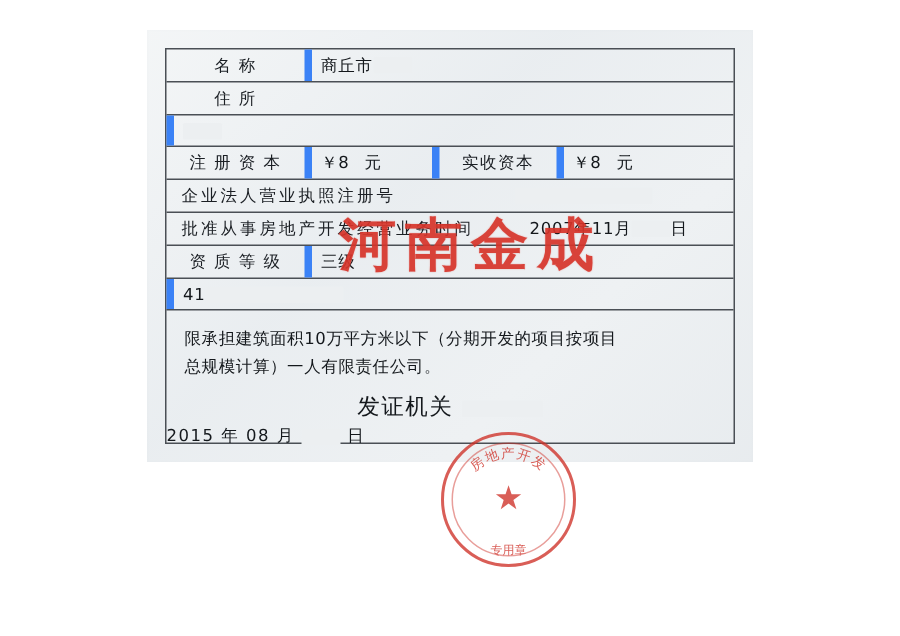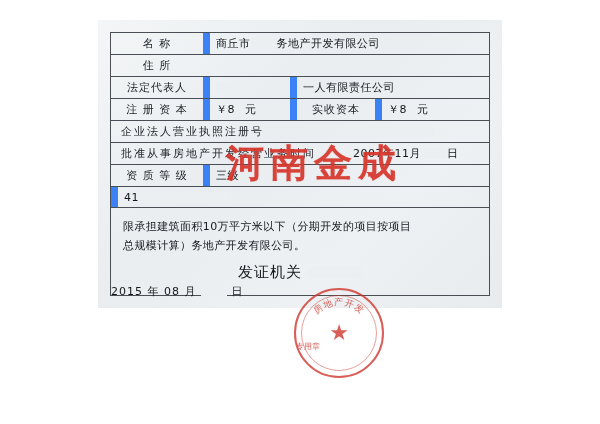--- a/index.html
+++ b/index.html
@@ -45,21 +45,21 @@
   }
   .lbl.wide{width:auto;flex:1;justify-content:flex-start;padding-left:10px;letter-spacing:2px;}
   .val{
     flex:1;
     display:flex;align-items:center;
     font-size:11px;color:#14181c;
     padding:3px 6px;
     letter-spacing:.5px;
     position:relative;
   }
-  .sep{border-left:7px solid #3b82f6;}
+  .sep{border-left:5px solid #3b82f6;}
   .half-lbl{
     flex:0 0 78px;
     display:flex;align-items:center;justify-content:center;
     font-size:11px;color:#1b1f24;letter-spacing:1px;
   }
   .redacted{
     display:inline-block;
     background:#eceff1;
     color:transparent;
     border-radius:1px;
@@ -126,51 +126,48 @@
     color:#cf3128;font-size:22px;line-height:1;
   }
   .seal .arc{
     position:absolute;left:0;top:0;width:100%;height:100%;
   }
   .seal .arc text{
     font-family:"DejaVu Sans","Liberation Sans",sans-serif;
     font-size:9px;fill:#cf3128;letter-spacing:1px;
   }
   .seal .bottom{
-    position:absolute;bottom:24px;left:0;right:0;
-    text-align:left;font-size:8px;color:#cf3128;
+    position:absolute;bottom:4px;left:0;right:0;
+    text-align:center;font-size:8px;color:#cf3128;
   }
   .unit{padding-left:4px;}
   .gap{display:inline-block;width:6px;}
 </style>
 </head>
 <body>
 
 <div id="cert">
   <div class="table">
 
     <div class="row">
       <div class="lbl">名    称</div>
       <div class="val sep">
         <span>商丘市</span>
         <span class="redacted r-sm"></span>
-        <span>务地产开发有限公司</span>
       </div>
     </div>
 
     <div class="row">
       <div class="lbl">住    所</div>
     </div>
 
     <div class="row">
-      <div class="lbl">法定代表人</div>
       <div class="val sep" style="flex:0 0 68px;">
         <span class="redacted r-sm"></span>
       </div>
-      <div class="val sep">一人有限责任公司</div>
     </div>
 
     <div class="row">
       <div class="lbl">注 册 资 本</div>
       <div class="val sep" style="flex:0 0 68px;">
         <span>￥8</span>
         <span class="gap"></span>
         <span class="unit">元</span>
       </div>
       <div class="half-lbl sep">实收资本</div>
@@ -205,21 +202,21 @@
     <div class="row">
       <div class="val sep">
         <span>41</span>
         <span class="redacted r-lg"></span>
       </div>
     </div>
 
     <div class="row" style="flex:1;display:block;">
       <div class="note">
         <div>限承担建筑面积10万平方米以下（分期开发的项目按项目</div>
-        <div>总规模计算）务地产开发有限公司。</div>
+        <div>总规模计算）一人有限责任公司。</div>
       </div>
       <div class="issuer">
         <span>发证机关</span>
         <span class="redacted r-md"></span>
       </div>
       <div class="dateline">
         <span>2015</span>
         <span>年</span>
         <span>08</span>
         <span>月</span>

